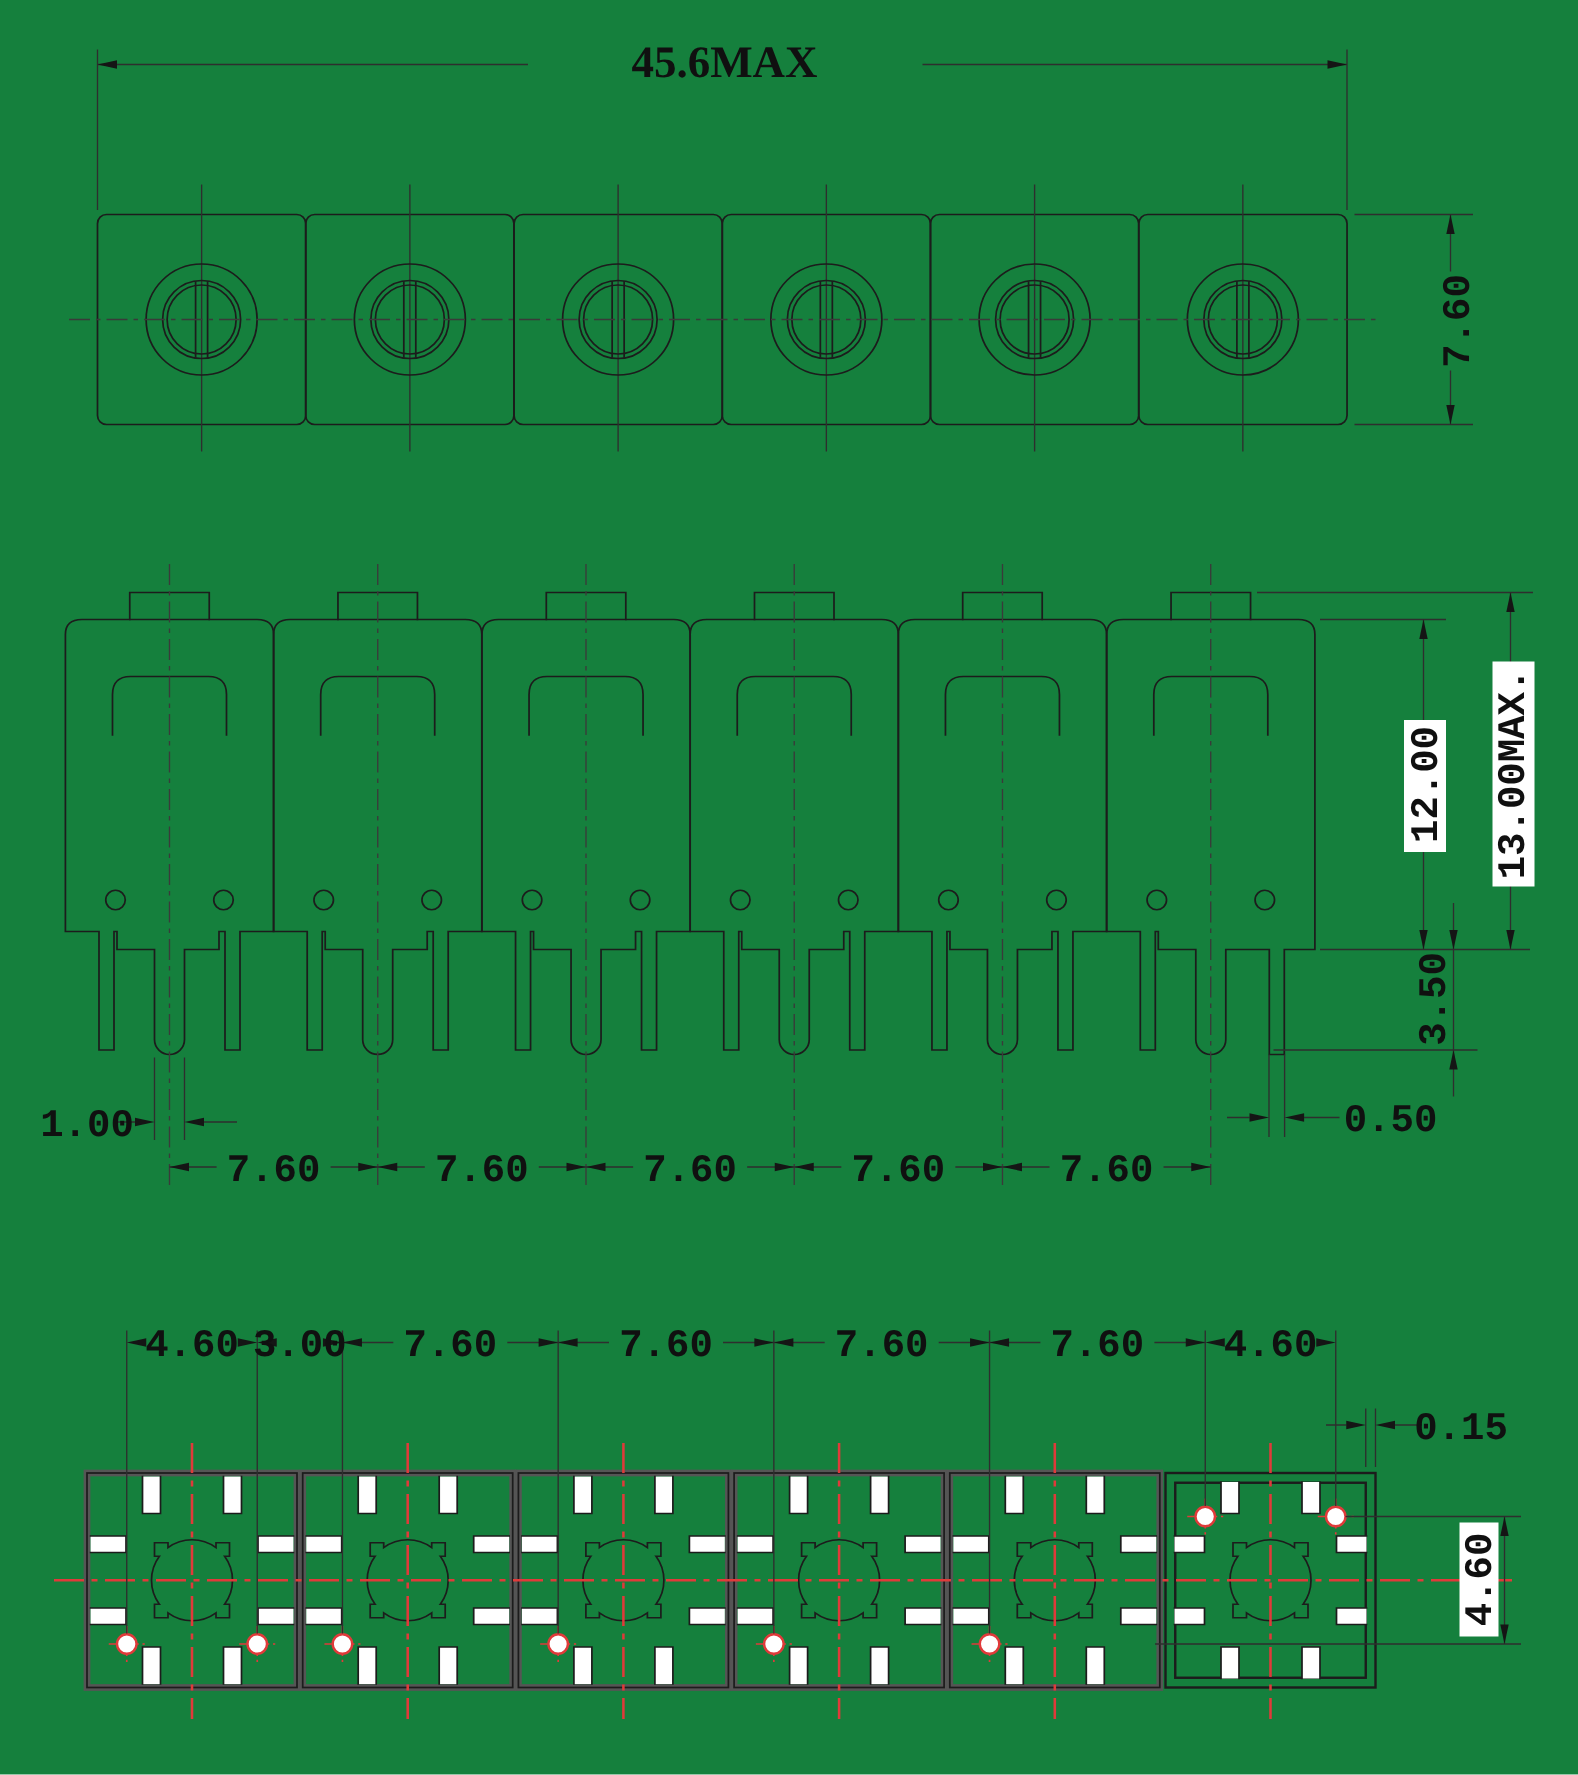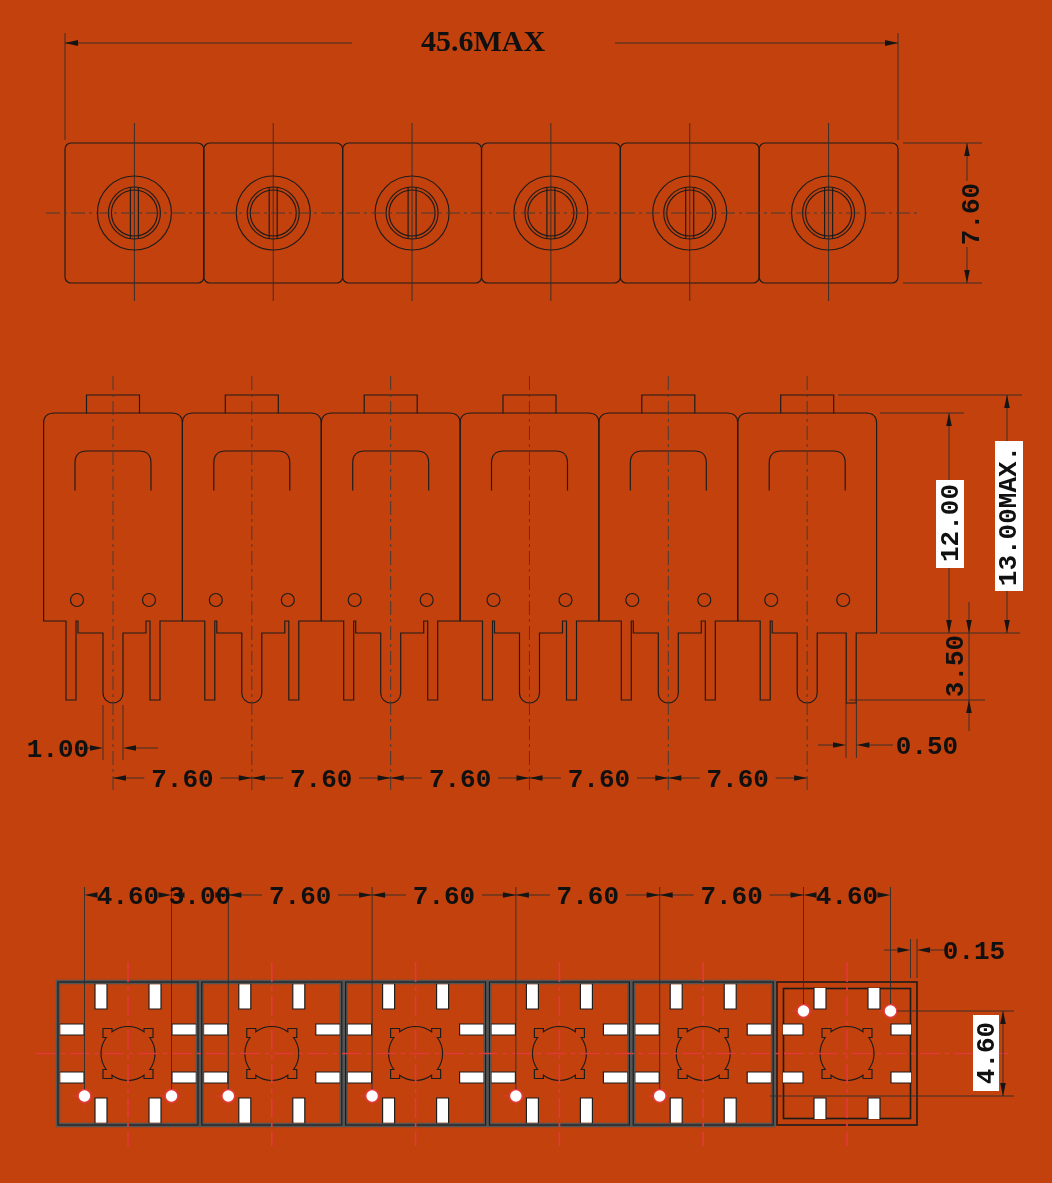--- a/index.html
+++ b/index.html
@@ -1,16 +1,16 @@
 <!DOCTYPE html>
 <html><head>
 <meta charset="utf-8">
 <style>
   html,body{margin:0;padding:0;background:#fff;}
-  .sheet{width:1052px;height:1183px;background:#c2410c;position:relative;overflow:hidden;}
+  .sheet{width:1052px;height:1183px;background:#15803d;position:relative;overflow:hidden;}
   svg{display:block;}
   .ln  {stroke:#1c1c1c;stroke-width:1.15;fill:none;stroke-linecap:square;}
   .lnF {stroke:#1c1c1c;stroke-width:1.15;fill:#fff;stroke-linecap:square;}
   .ln2 {stroke:#1c1c1c;stroke-width:1.6;fill:none;}
   .thin{stroke:#2e2e2e;stroke-width:0.9;fill:none;}
   .cl  {stroke:#3a3a3a;stroke-width:0.9;fill:none;stroke-dasharray:14 4 3 4;}
   .thick{stroke:#555;stroke-width:4.5;fill:none;}
   .redcl{stroke:#e03a3a;stroke-width:1.7;fill:none;stroke-dasharray:20 5 4 5;}
   .redln{stroke:#e03a3a;stroke-width:1.6;fill:#fff;}
   .redthin{stroke:#e03a3a;stroke-width:1.1;fill:none;stroke-dasharray:5 2.5;}

